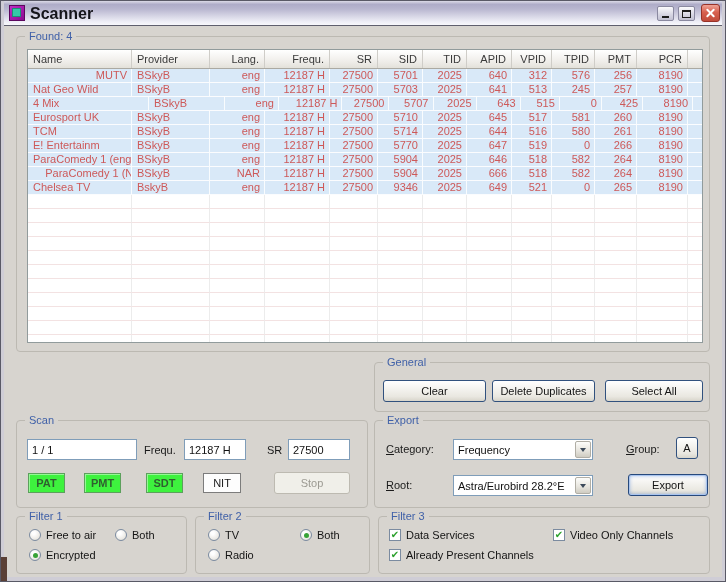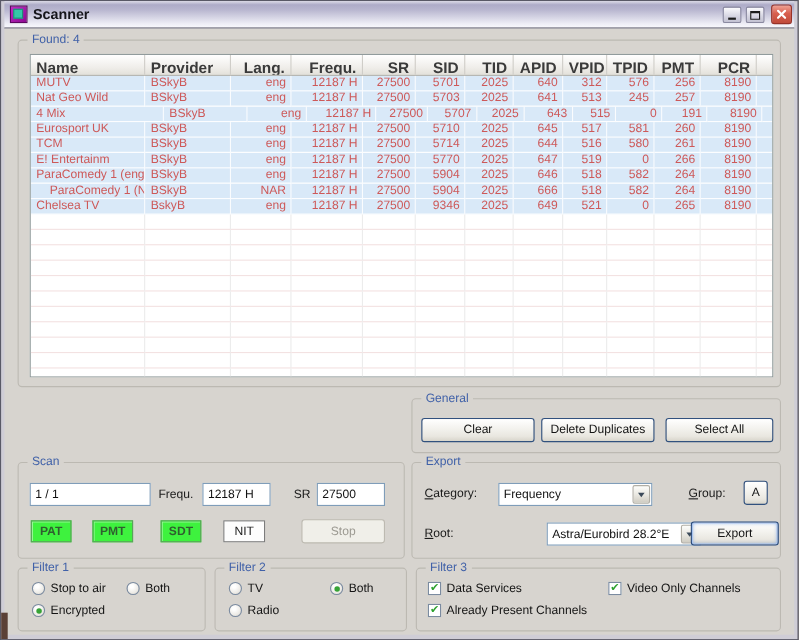--- a/index.html
+++ b/index.html
@@ -11,21 +11,21 @@
     background:#cfcdd6;border:1px solid #595966;
     padding:0 3px 3px 3px;overflow:hidden;
   }
   .titlebar{
     position:relative;height:25px;
     background:linear-gradient(#dcdbe8 0%,#aeacc8 14%,#b9b7d0 34%,#eeeef6 86%,#f8f8fc 100%);
     border-bottom:1px solid #5f5f6e;
   }
   .app-icon{position:absolute;left:5px;top:4px;width:16px;height:16px;background:linear-gradient(135deg,#c02cc4,#8d0a92);border:1px solid #5c075f;}
   .app-icon .inner{position:absolute;left:2px;top:2px;width:9px;height:9px;background:#35c8a8;border:1px solid #1d8f77;}
-  .title-text{position:absolute;left:26px;top:4px;font-size:13px;font-weight:bold;color:#15151a;}
+  .title-text{position:absolute;left:26px;top:4px;font-size:16px;font-weight:bold;color:#15151a;}
   .tb-btn{position:absolute;top:5px;width:17px;height:15px;border:1px solid #8a89a0;border-radius:2px;
     background:linear-gradient(#fbfbfd,#d6d5e2 60%,#c2c1d2);display:flex;align-items:center;justify-content:center;}
   .btn-min{right:48px;}
   .btn-max{right:27px;}
   .btn-close{right:2px;top:3px;width:19px;height:18px;border:1px solid #973228;border-radius:3px;
     background:linear-gradient(#efa396,#d8604f 45%,#c04a3a);position:absolute;}
   .glyph-min{width:7px;height:2px;background:#1c1c1c;margin-top:6px;}
   .glyph-max{width:9px;height:8px;border:1px solid #1c1c1c;border-top-width:2px;}
   .glyph-close{position:relative;width:100%;height:100%;}
   .glyph-close span{position:absolute;left:3px;top:7px;width:11px;height:2px;background:#fff;border-radius:1px;}
@@ -33,21 +33,21 @@
   .glyph-close span:last-child{transform:rotate(-45deg);}
 
   .client{position:relative;width:718px;height:551px;background:#d7d4cf;}
 
   .group{position:absolute;border:1px solid #bcb9b2;border-radius:4px;}
   .glabel{position:absolute;top:-7px;left:8px;background:#d7d4cf;padding:0 4px;color:#4061a8;font-size:11px;line-height:13px;white-space:nowrap;}
 
   
   .table{position:absolute;left:10px;top:12px;width:676px;height:294px;background:#fff;border:1px solid #919b9c;overflow:hidden;}
   .thead{display:flex;height:19px;background:linear-gradient(#ffffff,#efede9 65%,#e3e1da);border-bottom:1px solid #aba9a2;}
-  .hc{height:100%;font-size:14px;color:#3a3a3a;padding:3px 4px 0 5px;border-right:1px solid #cfcdc8;white-space:nowrap;overflow:hidden;font-weight:bold;}
+  .hc{height:100%;font-size:11px;color:#3a3a3a;padding:3px 4px 0 5px;border-right:1px solid #cfcdc8;white-space:nowrap;overflow:hidden;}
   .hc.ar{text-align:right;padding-right:5px;}
   .trow{display:flex;height:14px;background:#d9e9f8;}
   .tcell{height:100%;font-size:11px;line-height:13px;color:#cd5959;border-right:1px solid rgba(255,255,255,.85);border-bottom:1px solid rgba(255,255,255,.9);padding:0 4px 0 5px;white-space:pre;overflow:hidden;}
   .tcell.ar{text-align:right;}
   .erow{display:flex;height:14px;background:#fff;}
   .ecell{height:100%;border-right:1px solid #ececec;border-bottom:1px solid #f3e2e2;}
 
   
   .xpbtn{border:1px solid #31517e;border-radius:3px;height:22px;
     background:linear-gradient(#ffffff,#f4f3ef 40%,#e9e7e0 78%,#d8d5cb);
@@ -120,21 +120,21 @@
             <div class="hc ar" style="width: 45px;">SID</div>
             <div class="hc ar" style="width: 44px;">TID</div>
             <div class="hc ar" style="width: 45px;">APID</div>
             <div class="hc ar" style="width: 40px;">VPID</div>
             <div class="hc ar" style="width: 43px;">TPID</div>
             <div class="hc ar" style="width: 42px;">PMT</div>
             <div class="hc ar" style="width: 51px;">PCR</div>
             <div class="hc" style="flex: 1 1 0%; border-right: none;"></div>
           </div>
           <div class="trow">
-            <div class="tcell al" style="width: 104px;">MUTV</div>
+            <div class="tcell al" style="width: 104px; text-align: right;">MUTV</div>
             <div class="tcell al" style="width: 78px;">BSkyB</div>
             <div class="tcell ar" style="width: 55px;">eng</div>
             <div class="tcell ar" style="width: 65px;">12187 H</div>
             <div class="tcell ar" style="width: 48px;">27500</div>
             <div class="tcell ar" style="width: 45px;">5701</div>
             <div class="tcell ar" style="width: 44px;">2025</div>
             <div class="tcell ar" style="width: 45px;">640</div>
             <div class="tcell ar" style="width: 40px;">312</div>
             <div class="tcell ar" style="width: 43px;">576</div>
             <div class="tcell ar" style="width: 42px;">256</div>
@@ -160,21 +160,21 @@
             <div class="tcell al" style="width: 124px;">4 Mix</div>
             <div class="tcell al" style="width: 78px;">BSkyB</div>
             <div class="tcell ar" style="width: 55px;">eng</div>
             <div class="tcell ar" style="width: 65px;">12187 H</div>
             <div class="tcell ar" style="width: 48px;">27500</div>
             <div class="tcell ar" style="width: 45px;">5707</div>
             <div class="tcell ar" style="width: 44px;">2025</div>
             <div class="tcell ar" style="width: 45px;">643</div>
             <div class="tcell ar" style="width: 40px;">515</div>
             <div class="tcell ar" style="width: 43px;">0</div>
-            <div class="tcell ar" style="width: 42px;">191</div>
+            <div class="tcell ar" style="width: 42px;">425</div>
             <div class="tcell ar" style="width: 51px;">8190</div>
             <div class="tcell" style="flex: 1 1 0%; border-right: none;"></div>
           </div>
           <div class="trow">
             <div class="tcell al" style="width: 104px;">Eurosport UK</div>
             <div class="tcell al" style="width: 78px;">BSkyB</div>
             <div class="tcell ar" style="width: 55px;">eng</div>
             <div class="tcell ar" style="width: 65px;">12187 H</div>
             <div class="tcell ar" style="width: 48px;">27500</div>
             <div class="tcell ar" style="width: 45px;">5710</div>
@@ -456,35 +456,35 @@
       <div class="flabel ul-first" style="left:11px;top:22px;"><u>C</u>ategory:</div>
       <div class="combo" style="left:78px;top:18px;width:140px;">
         <div class="ctext">Frequency</div>
         <div class="cbtn">
             <div class="arr"></div>
           </div>
       </div>
       <div class="flabel ul-first" style="left:251px;top:22px;"><u>G</u>roup:</div>
       <div class="xpbtn" style="position:absolute;left:301px;top:16px;width:22px;">A</div>
       <div class="flabel ul-first" style="left:11px;top:58px;"><u>R</u>oot:</div>
-      <div class="combo" style="left:78px;top:54px;width:140px;margin-left:44px;">
+      <div class="combo" style="left:78px;top:54px;width:140px;">
         <div class="ctext">Astra/Eurobird 28.2°E</div>
         <div class="cbtn">
             <div class="arr"></div>
           </div>
       </div>
       <div class="xpbtn default" style="position:absolute;left:253px;top:53px;width:80px;">Export</div>
     </div>
 
     <div class="group" style="left:12px;top:490px;width:171px;height:58px;">
       <div class="glabel">Filter 1</div>
       <div class="optgrid" style="left:12px;top:11px;grid-template-columns:86px auto;">
           <div class="opt">
             <div class="rad"></div>
-            <div class="optlabel">Stop to air</div>
+            <div class="optlabel">Free to air</div>
           </div>
           <div class="opt">
             <div class="rad"></div>
             <div class="optlabel">Both</div>
           </div>
           <div class="opt">
             <div class="rad sel"></div>
             <div class="optlabel">Encrypted</div>
           </div>
         </div>

